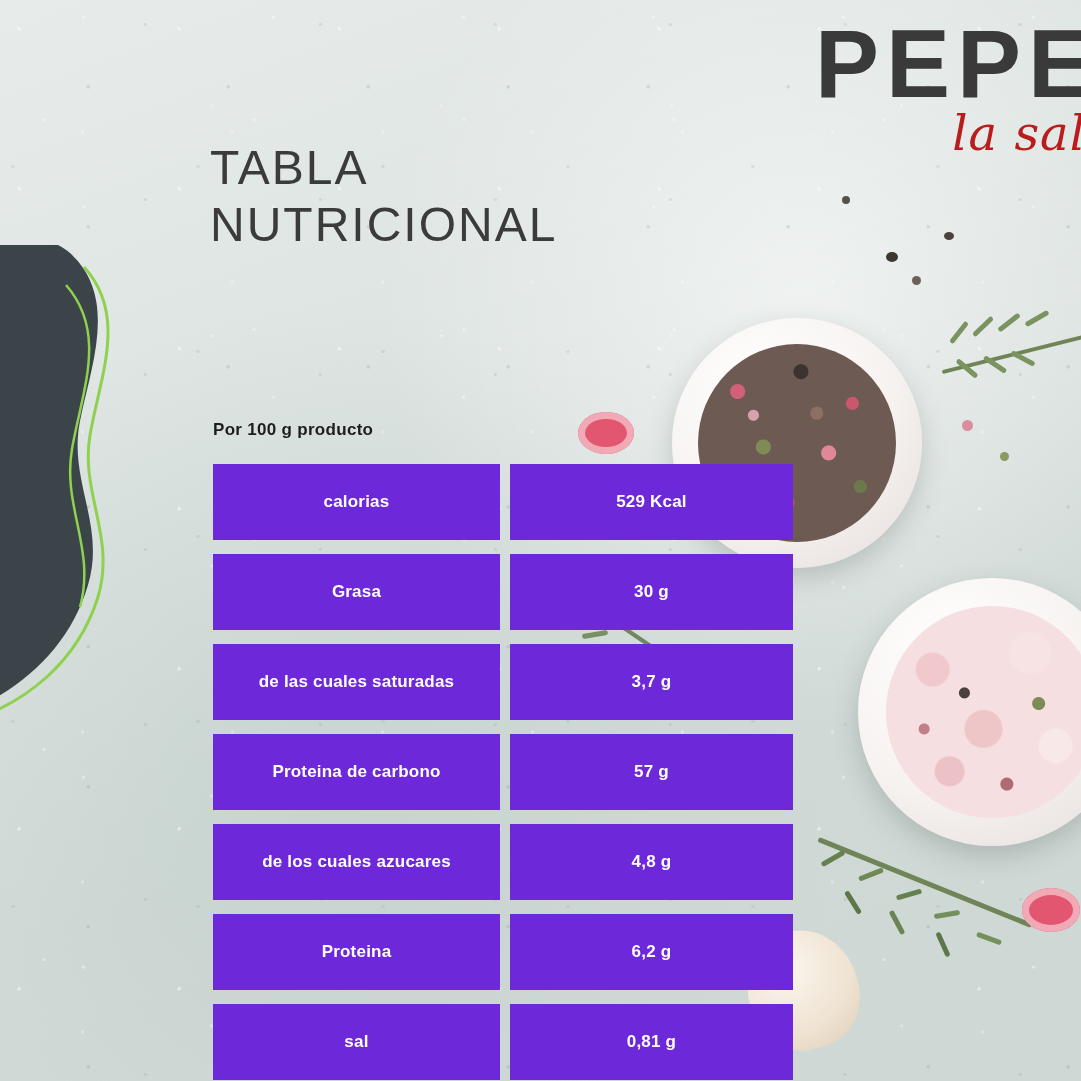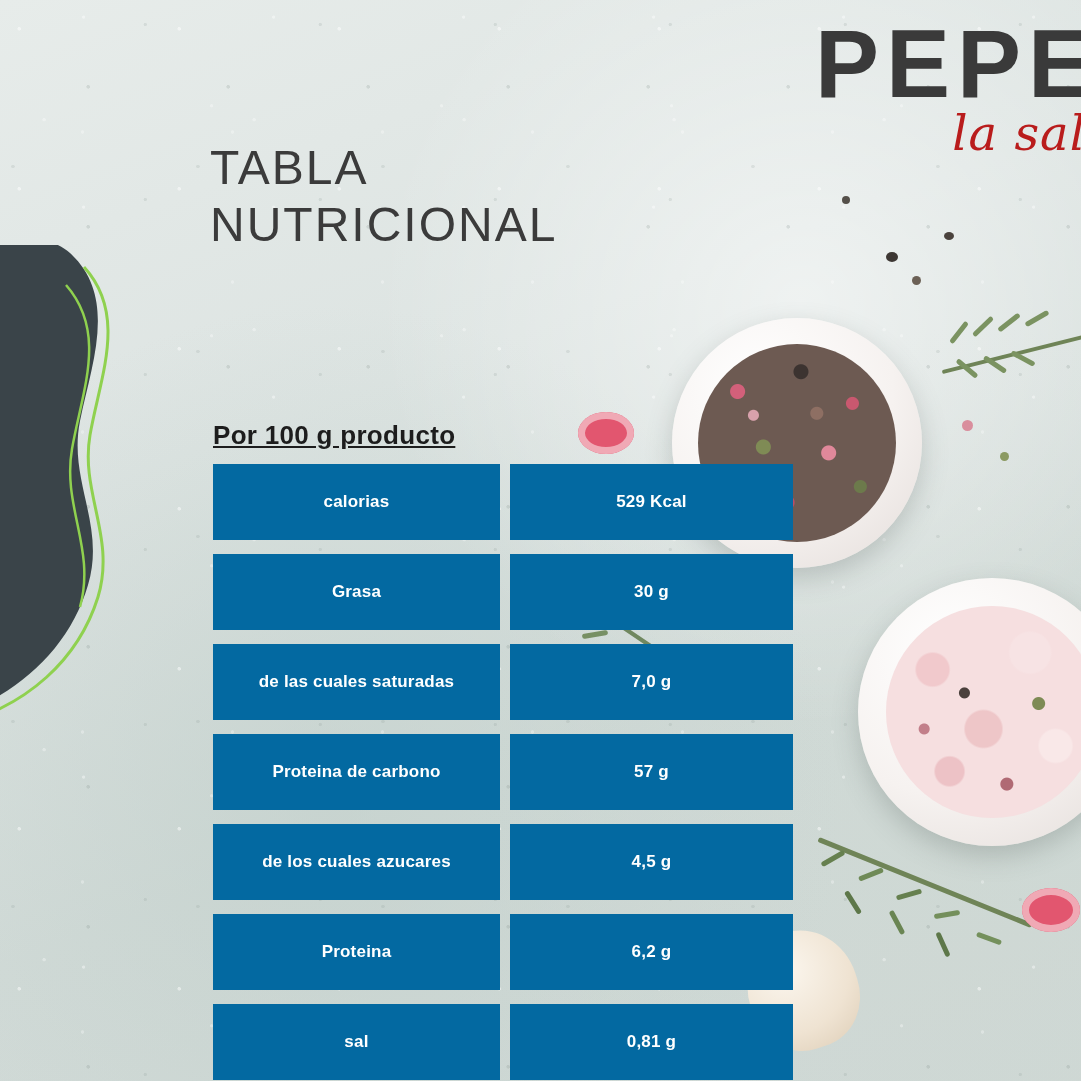--- a/index.html
+++ b/index.html
@@ -175,41 +175,40 @@
     left: 213px;
     top: 343px;
     font-size: 20px;
     letter-spacing: 0.6px;
     color: #3a3a3a;
   }
   .per100 {
     position: absolute;
     left: 213px;
     top: 420px;
-    font-size: 26px;
+    font-size: 17px;
     font-weight: 700;
     color: #1d1d1d;
     letter-spacing: 0.3px;
-    text-decoration: underline;
   }
 
   
   .table {
     position: absolute;
     left: 213px;
     top: 464px;
     width: 580px;
   }
   .row {
     display: flex;
     gap: 10px;
     margin-bottom: 14px;
   }
   .cell {
-    background: #0369a1;
+    background: #6d28d9;
     color: #ffffff;
     height: 76px;
     display: flex;
     align-items: center;
     justify-content: center;
     font-size: 17px;
     font-weight: 700;
     letter-spacing: 0.2px;
   }
   .cell-label { width: 292px; }
@@ -301,31 +300,31 @@
       <div class="cell cell-value">529 Kcal</div>
     </div>
 
     <div class="row">
       <div class="cell cell-label">Grasa</div>
       <div class="cell cell-value">30 g</div>
     </div>
 
     <div class="row">
       <div class="cell cell-label">de las cuales saturadas</div>
-      <div class="cell cell-value">7,0 g</div>
+      <div class="cell cell-value">3,7 g</div>
     </div>
 
     <div class="row">
       <div class="cell cell-label">Proteina de carbono</div>
       <div class="cell cell-value">57 g</div>
     </div>
 
     <div class="row">
       <div class="cell cell-label">de los cuales azucares</div>
-      <div class="cell cell-value">4,5 g</div>
+      <div class="cell cell-value">4,8 g</div>
     </div>
 
     <div class="row">
       <div class="cell cell-label">Proteina</div>
       <div class="cell cell-value">6,2 g</div>
     </div>
 
     <div class="row">
       <div class="cell cell-label">sal</div>
       <div class="cell cell-value">0,81 g</div>

